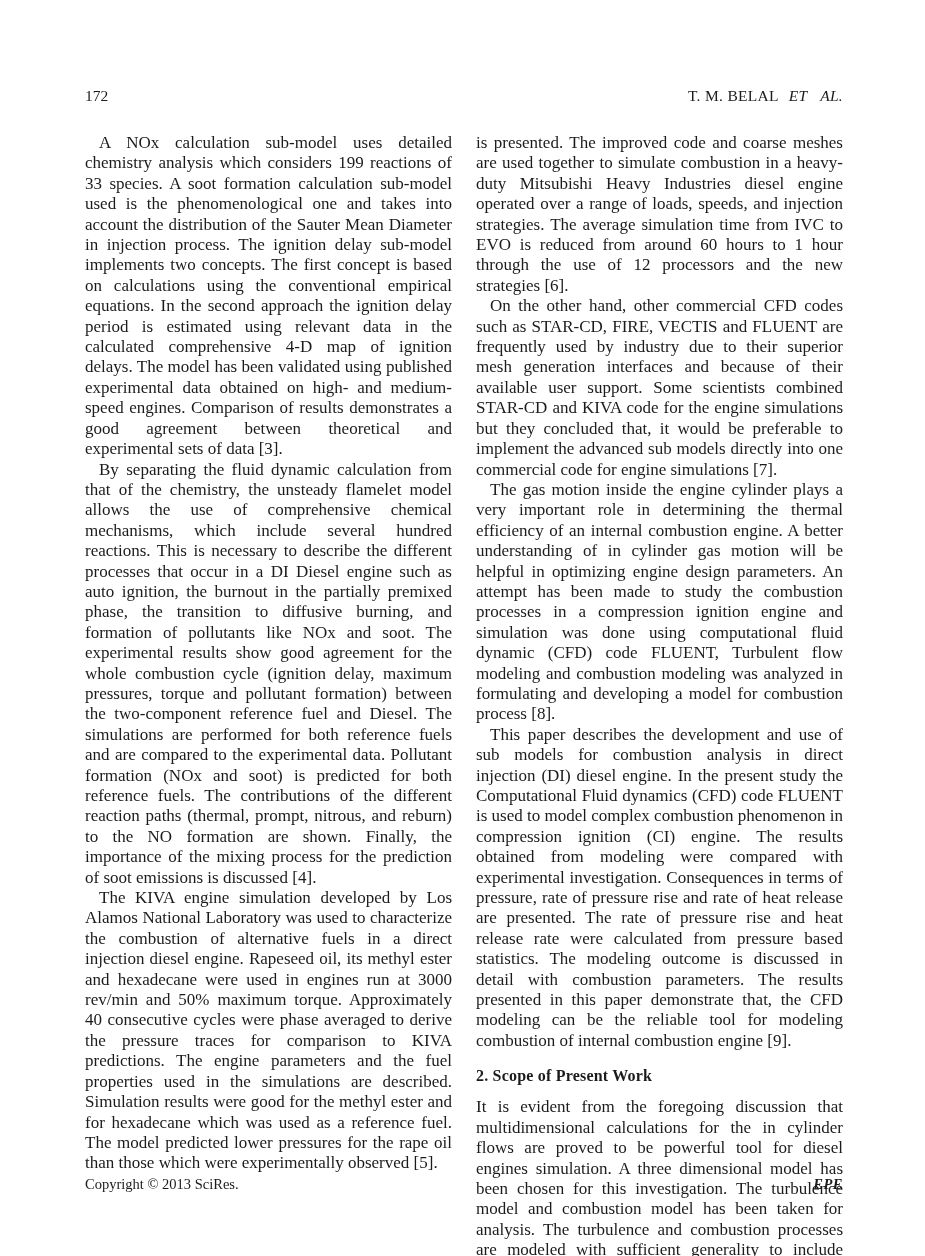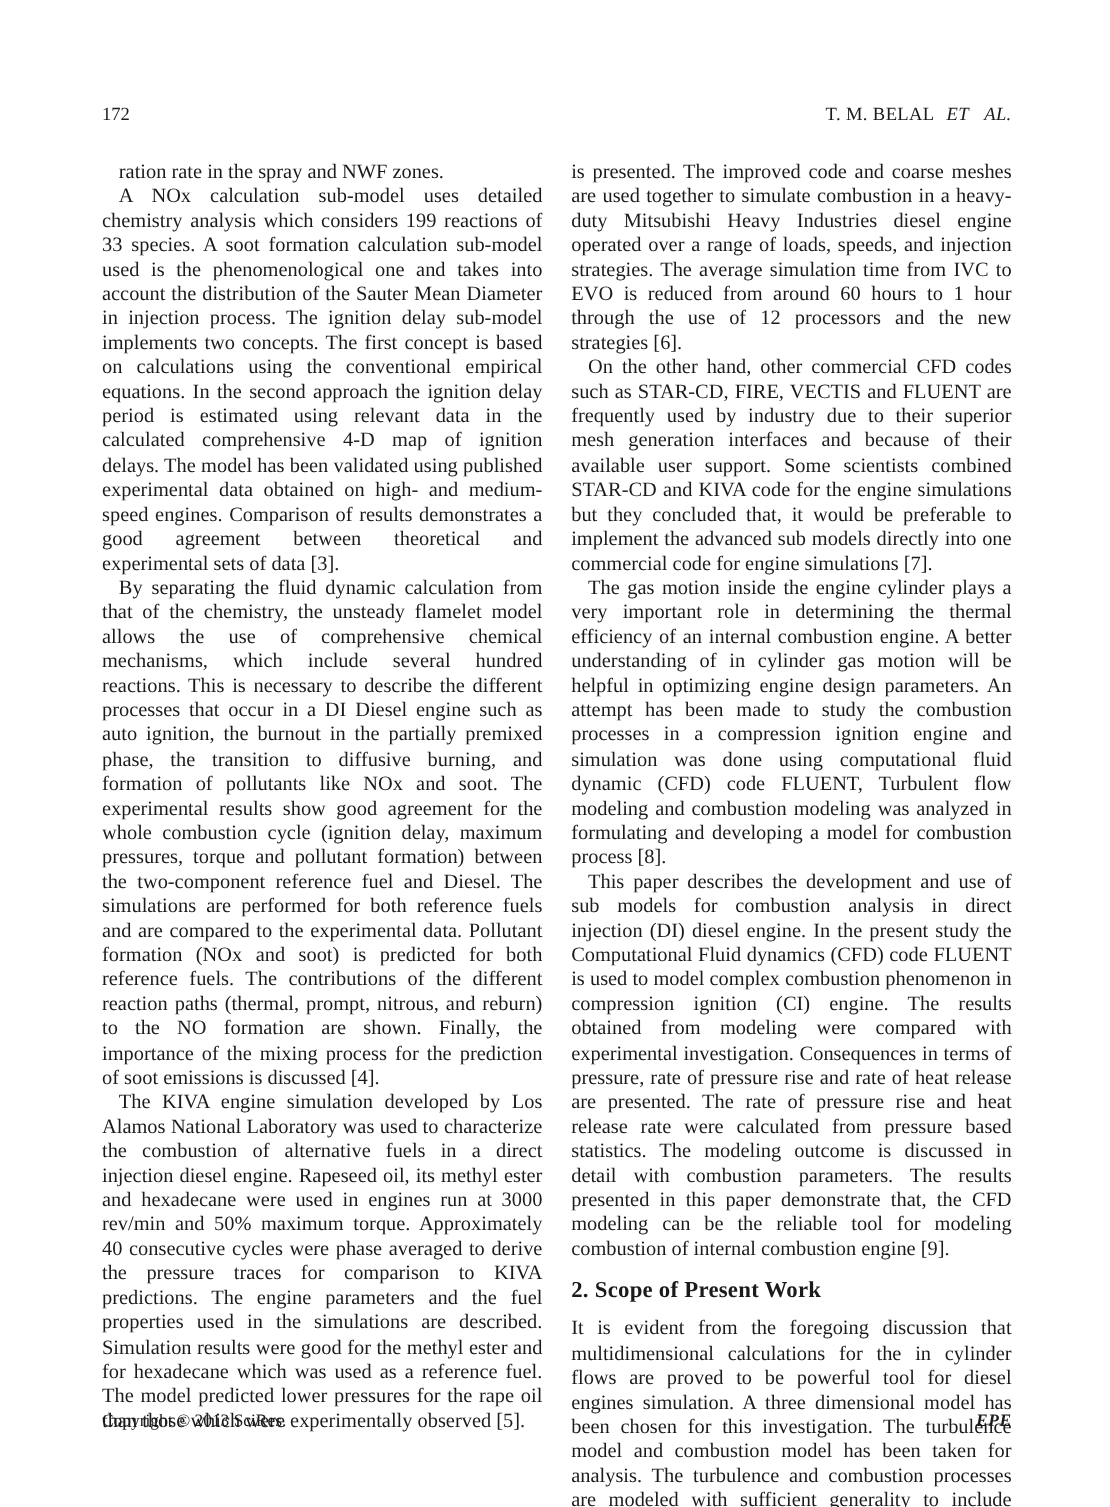--- a/index.html
+++ b/index.html
@@ -48,21 +48,21 @@
     margin: 0;
     font-size: 17px;
     line-height: 20.4px;
     text-align: justify;
     text-justify: inter-word;
   }
   .p-indent { text-indent: 14px; }
   .p-noindent { text-indent: 0; }
   .section-heading {
     margin: 13px 0 9px 0;
-    font-size: 19px;
+    font-size: 16px;
     font-weight: bold;
     line-height: 24px;
     letter-spacing: 0.2px;
   }
   .page-footer {
     position: absolute;
     top: 1175px; left: 85px; width: 758px;
     height: 18px;
     font-size: 14.5px;
     line-height: 18px;
@@ -80,21 +80,20 @@
 <div class="page">
 
   <div class="running-head">
     <span class="page-number">172</span>
     <span class="head-center"><span>T. M. BELAL</span><span class="etal">ET AL.</span></span>
   </div>
 
   <div class="columns">
 
     <div class="col">
-      <p class="p-indent">ration rate in the spray and NWF zones.</p>
       <p class="p-indent">A NOx calculation sub-model uses detailed chemistry analysis which considers 199 reactions of 33 species. A soot formation calculation sub-model used is the phenomenological one and takes into account the distribution of the Sauter Mean Diameter in injection process. The ignition delay sub-model implements two concepts. The first concept is based on calculations using the conventional empirical equations. In the second approach the ignition delay period is estimated using relevant data in the calculated comprehensive 4-D map of ignition delays. The model has been validated using published experimental data obtained on high- and medium-speed engines. Comparison of results demonstrates a good agreement between theoretical and experimental sets of data [3].</p>
       <p class="p-indent">By separating the fluid dynamic calculation from that of the chemistry, the unsteady flamelet model allows the use of comprehensive chemical mechanisms, which include several hundred reactions. This is necessary to describe the different processes that occur in a DI Diesel engine such as auto ignition, the burnout in the partially premixed phase, the transition to diffusive burning, and formation of pollutants like NOx and soot. The experimental results show good agreement for the whole combustion cycle (ignition delay, maximum pressures, torque and pollutant formation) between the two-component reference fuel and Diesel. The simulations are performed for both reference fuels and are compared to the experimental data. Pollutant formation (NOx and soot) is predicted for both reference fuels. The contributions of the different reaction paths (thermal, prompt, nitrous, and reburn) to the NO formation are shown. Finally, the importance of the mixing process for the prediction of soot emissions is discussed [4].</p>
       <p class="p-indent">The KIVA engine simulation developed by Los Alamos National Laboratory was used to characterize the combustion of alternative fuels in a direct injection diesel engine. Rapeseed oil, its methyl ester and hexadecane were used in engines run at 3000 rev/min and 50% maximum torque. Approximately 40 consecutive cycles were phase averaged to derive the pressure traces for comparison to KIVA predictions. The engine parameters and the fuel properties used in the simulations are described. Simulation results were good for the methyl ester and for hexadecane which was used as a reference fuel. The model predicted lower pressures for the rape oil than those which were experimentally observed [5].</p>
 
     </div>
 
     <div class="col">
       <p class="p-noindent">is presented. The improved code and coarse meshes are used together to simulate combustion in a heavy-duty Mitsubishi Heavy Industries diesel engine operated over a range of loads, speeds, and injection strategies. The average simulation time from IVC to EVO is reduced from around 60 hours to 1 hour through the use of 12 processors and the new strategies [6].</p>
       <p class="p-indent">On the other hand, other commercial CFD codes such as STAR-CD, FIRE, VECTIS and FLUENT are frequently used by industry due to their superior mesh generation interfaces and because of their available user support. Some scientists combined STAR-CD and KIVA code for the engine simulations but they concluded that, it would be preferable to implement the advanced sub models directly into one commercial code for engine simulations [7].</p>
       <p class="p-indent">The gas motion inside the engine cylinder plays a very important role in determining the thermal efficiency of an internal combustion engine. A better understanding of in cylinder gas motion will be helpful in optimizing engine design parameters. An attempt has been made to study the combustion processes in a compression ignition engine and simulation was done using computational fluid dynamic (CFD) code FLUENT, Turbulent flow modeling and combustion modeling was analyzed in formulating and developing a model for combustion process [8].</p>

